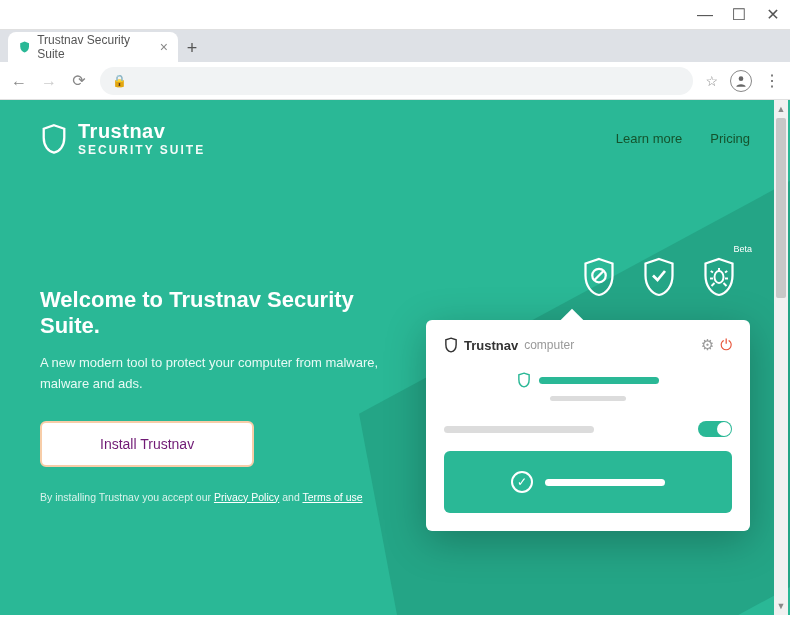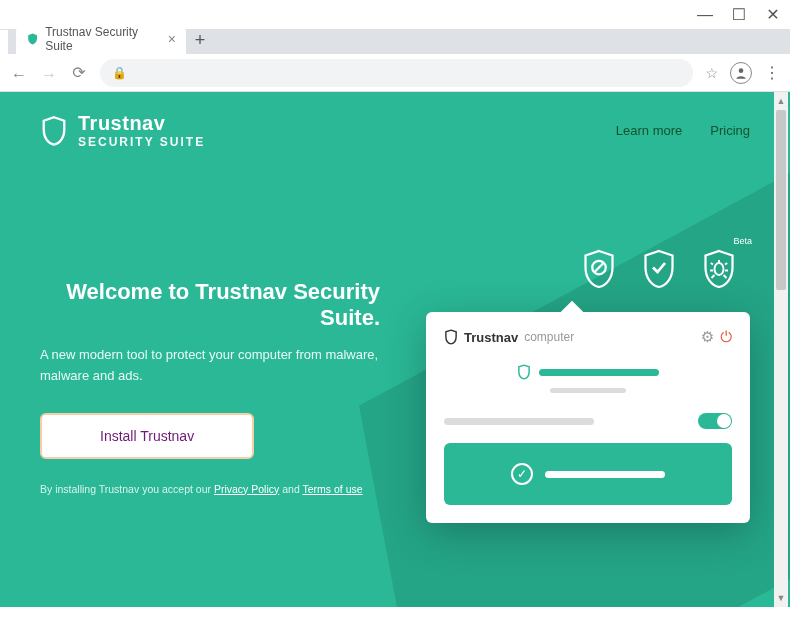--- a/index.html
+++ b/index.html
@@ -3,21 +3,21 @@
 <meta charset="utf-8">
 <style>
 * { margin: 0; padding: 0; box-sizing: border-box; font-family: -apple-system, BlinkMacSystemFont, "Segoe UI", Arial, sans-serif; }
 body { width: 790px; height: 619px; background: #fff; overflow: hidden; position: relative; }
 
 
 .window-controls { height: 30px; display: flex; justify-content: flex-end; align-items: center; padding: 0 10px; gap: 20px; border-bottom: 1px solid #e0e0e0; }
 .wc { width: 14px; height: 14px; display: flex; align-items: center; justify-content: center; color: #555; }
 
 
-.tab-bar { height: 24px; background: #dee1e6; display: flex; align-items: flex-end; padding-left: 8px; margin-left: 8px; }
+.tab-bar { height: 32px; background: #dee1e6; display: flex; align-items: flex-end; padding-left: 8px; }
 .tab { background: #fff; height: 30px; width: 170px; border-radius: 8px 8px 0 0; display: flex; align-items: center; padding: 0 10px; font-size: 12px; color: #555; gap: 6px; position: relative; }
 .tab .favicon { width: 14px; height: 14px; }
 .tab .close { margin-left: auto; color: #888; font-size: 14px; }
 .new-tab { width: 28px; height: 28px; display: flex; align-items: center; justify-content: center; color: #555; font-size: 18px; }
 
 
 .addr-bar { height: 38px; background: #fff; border-bottom: 1px solid #e0e0e0; display: flex; align-items: center; padding: 0 10px; gap: 12px; }
 .nav-icon { color: #888; font-size: 16px; width: 18px; text-align: center; }
 .nav-icon.disabled { color: #ccc; }
 .url-box { flex: 1; height: 28px; background: #f1f3f4; border-radius: 14px; display: flex; align-items: center; padding: 0 12px; gap: 8px; }
@@ -33,21 +33,21 @@
 .site-header { position: relative; display: flex; align-items: center; padding: 20px 40px; z-index: 2; }
 .logo { display: flex; align-items: center; gap: 10px; }
 .logo-shield { width: 28px; height: 32px; }
 .logo-text { color: #fff; }
 .logo-text .brand { font-size: 20px; font-weight: 700; letter-spacing: 0.5px; }
 .logo-text .sub { font-size: 12px; letter-spacing: 2px; font-weight: 700; opacity: 0.95; }
 .nav-links { margin-left: auto; display: flex; gap: 28px; color: #14532d; font-size: 13px; }
 .nav-links span { cursor: pointer; }
 
 .hero { position: relative; padding: 110px 40px 0; z-index: 2; max-width: 420px; }
-.hero h1 { color: #fff; font-size: 22px; font-weight: 700; margin-bottom: 14px; text-align: right; }
+.hero h1 { color: #fff; font-size: 22px; font-weight: 700; margin-bottom: 14px; }
 .hero p { color: #e8faf5; font-size: 13px; line-height: 1.6; margin-bottom: 26px; }
 .cta { background: #fff; border: 2px solid #f7cda8; color: #701a75; font-size: 14px; font-weight: 500; padding: 13px 58px; border-radius: 6px; cursor: pointer; }
 .disclaimer { color: #d9f3ec; font-size: 10.5px; margin-top: 24px; }
 .disclaimer a { color: #fff; text-decoration: underline; margin-top: 16px; }
 
 
 .feature-icons { position: absolute; right: 52px; top: 156px; display: flex; gap: 22px; z-index: 3; }
 .feat-icon { width: 38px; height: 42px; position: relative; }
 .feat-beta { position: absolute; top: -12px; right: -14px; color: #fff; font-size: 9px; }
 

